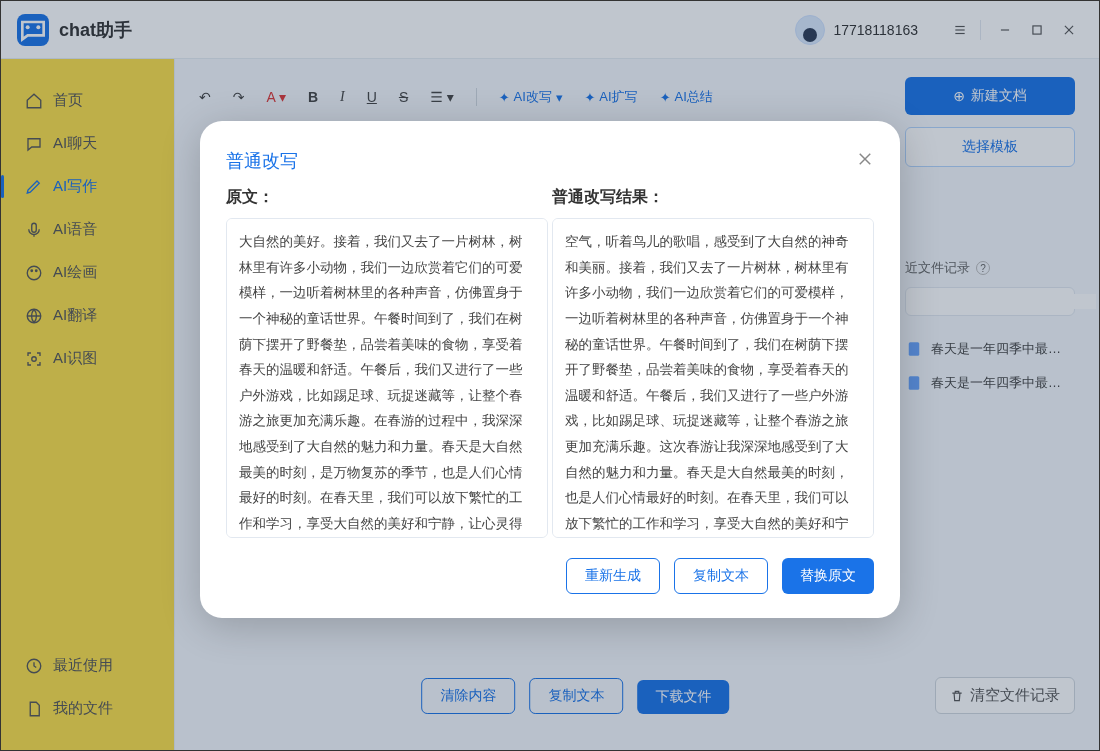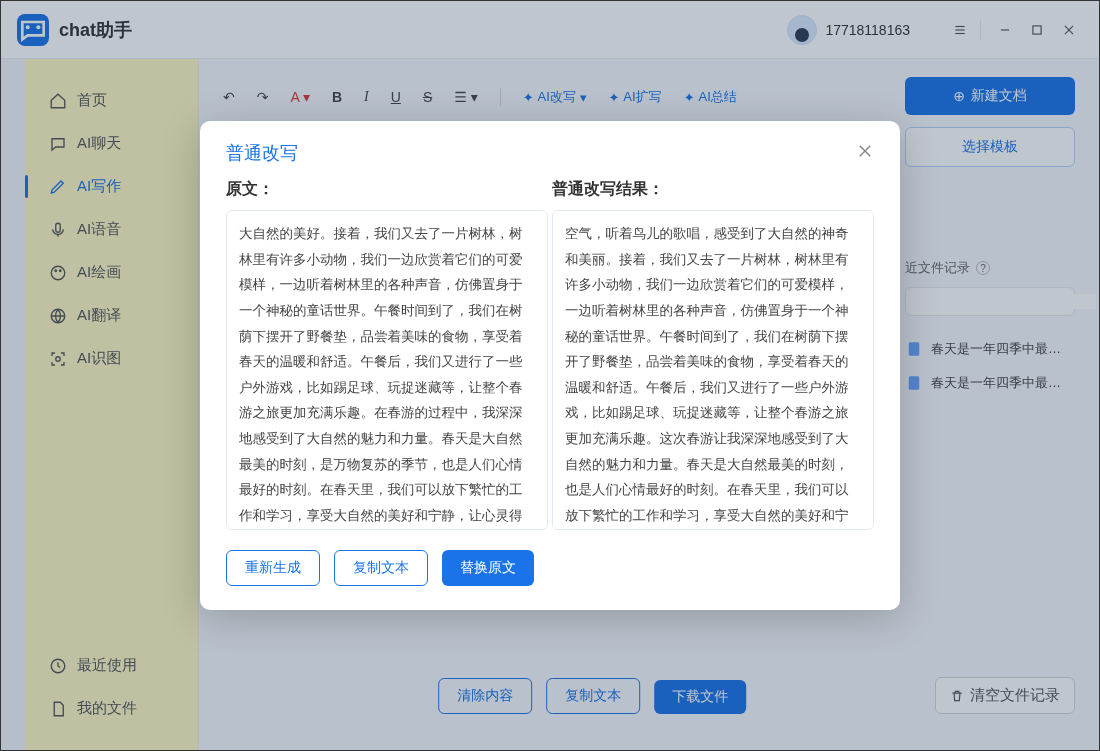--- a/index.html
+++ b/index.html
@@ -32,34 +32,33 @@
     .titlebar-spacer { flex: 1; }
     .user-avatar {
       width: 30px; height: 30px; border-radius: 50%;
       background: #dbeafe; border: 1px solid #cfe2ff;
       display: flex; align-items: flex-end; justify-content: center;
       overflow: hidden; margin-right: 8px;
     }
     .user-avatar-head{
       width:14px; height:14px; border-radius:50%; background:#2b3b55; margin-bottom:2px;
     }
-    .user-id { font-size: 14px; color: #333; margin-right: 32px; }
+    .user-id { font-size: 14px; color: #333; margin-right: 24px; }
     .win-btn {
       width: 28px; height: 28px; display:flex;align-items:center;justify-content:center;
       cursor: pointer; color:#555; margin-left:4px;
     }
     .win-btn svg { width:14px; height:14px; }
 
     
     .main { display:flex; height: calc(100% - 58px); }
     .sidebar {
-      width: 174px; background:#fef9c3;
+      width: 174px; background:#fde047;
       padding: 20px 0; display:flex; flex-direction:column;
       border-right:1px solid #e6edf3;
-      margin-left:24px;
     }
     .nav-group { flex:1; }
     .nav-item {
       display:flex; align-items:center; padding:12px 24px;
       color:#555; font-size:15px; cursor:pointer;
     }
     .nav-item.active {
       color:#1a73e8; position:relative;
     }
     .nav-item.active::before{
@@ -129,37 +128,37 @@
       display:flex; align-items:center; gap:6px; font-size:15px; color:#555; cursor:pointer;
     }
 
     
     .overlay{
       position:absolute; inset:0; background:rgba(30,50,80,0.28);
       display:flex; align-items:flex-start; justify-content:center;
       padding-top:120px;
     }
     .modal{
-      width:700px; background:#fff; border-radius:10px; box-shadow:0 8px 40px rgba(0,0,0,.2);
-      padding:20px 26px 24px;
+      width:700px; background:#fff; border-radius:22px; box-shadow:0 8px 40px rgba(0,0,0,.2);
+      padding:28px 26px 24px;
     }
     .modal-header{ display:flex; align-items:center; justify-content:space-between; margin-bottom:14px;}
     .modal-title{ color:#1a73e8; font-size:18px; font-weight:500;}
     .close-btn{ cursor:pointer; color:#888;}
     .cols{ display:flex; gap:4px; }
     .col{ flex:1; display:flex; flex-direction:column; }
     .col-label{ font-size:16px; font-weight:600; margin-bottom:10px; color:#333;}
     .textbox{
       border:1px solid #e2e8f0; border-radius:6px; padding:10px 12px;
       font-size:13.5px; line-height:1.9; color:#444; height:320px;
       overflow:auto; position:relative; background:#fff;
     }
     .textbox::-webkit-scrollbar{width:8px;}
     .textbox::-webkit-scrollbar-thumb{background:#d8dee6;border-radius:4px;}
-    .modal-footer{ display:flex; justify-content:flex-start; gap:14px; margin-top:20px;}
+    .modal-footer{ display:flex; justify-content:flex-end; gap:14px; margin-top:20px;}
   </style>
 </head>
 <body>
 
 <div class="titlebar">
   <div class="app-logo">
     <svg viewBox="0 0 24 24" fill="#fff">
         <circle cx="8" cy="10" r="1.5"></circle>
         <circle cx="16" cy="10" r="1.5"></circle>
         <path d="M4 6h16v10H8l-4 3V6z" fill="none" stroke="#fff" stroke-width="2"></path>

